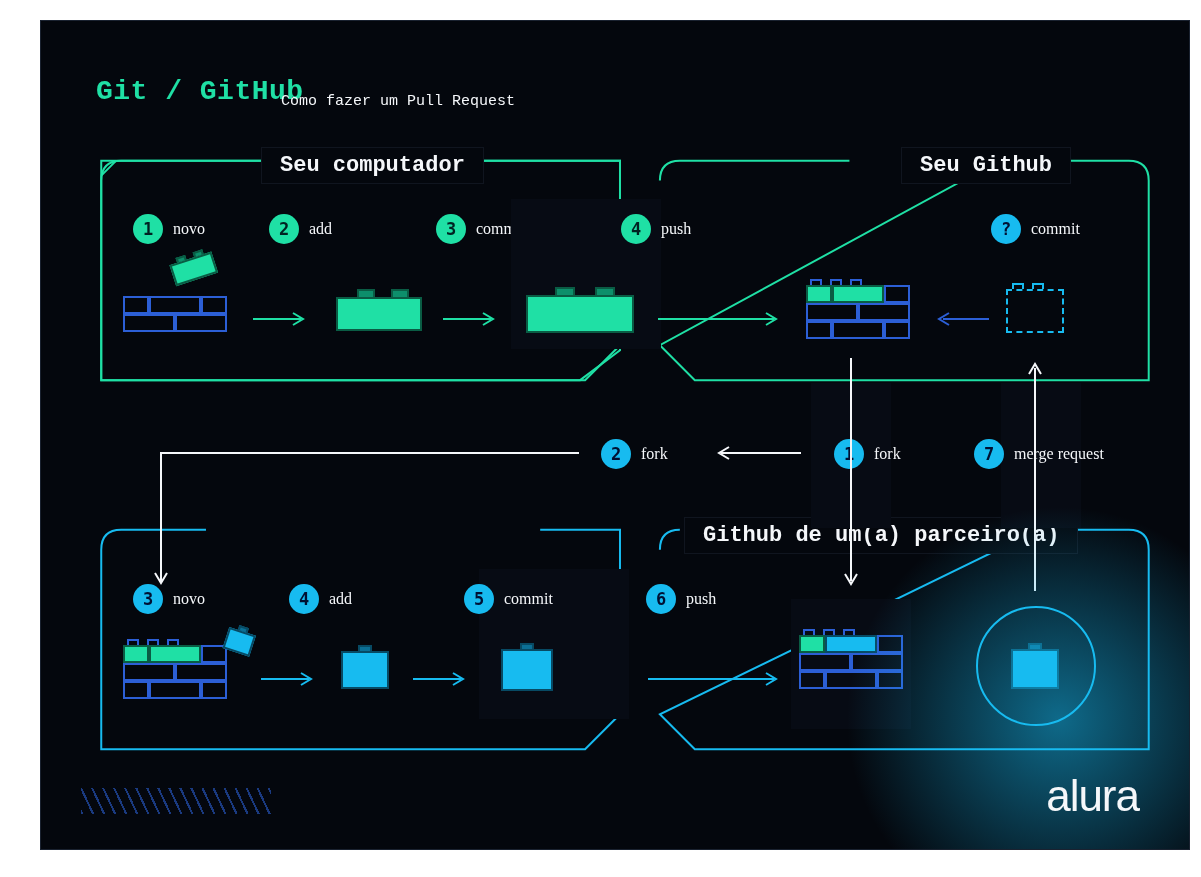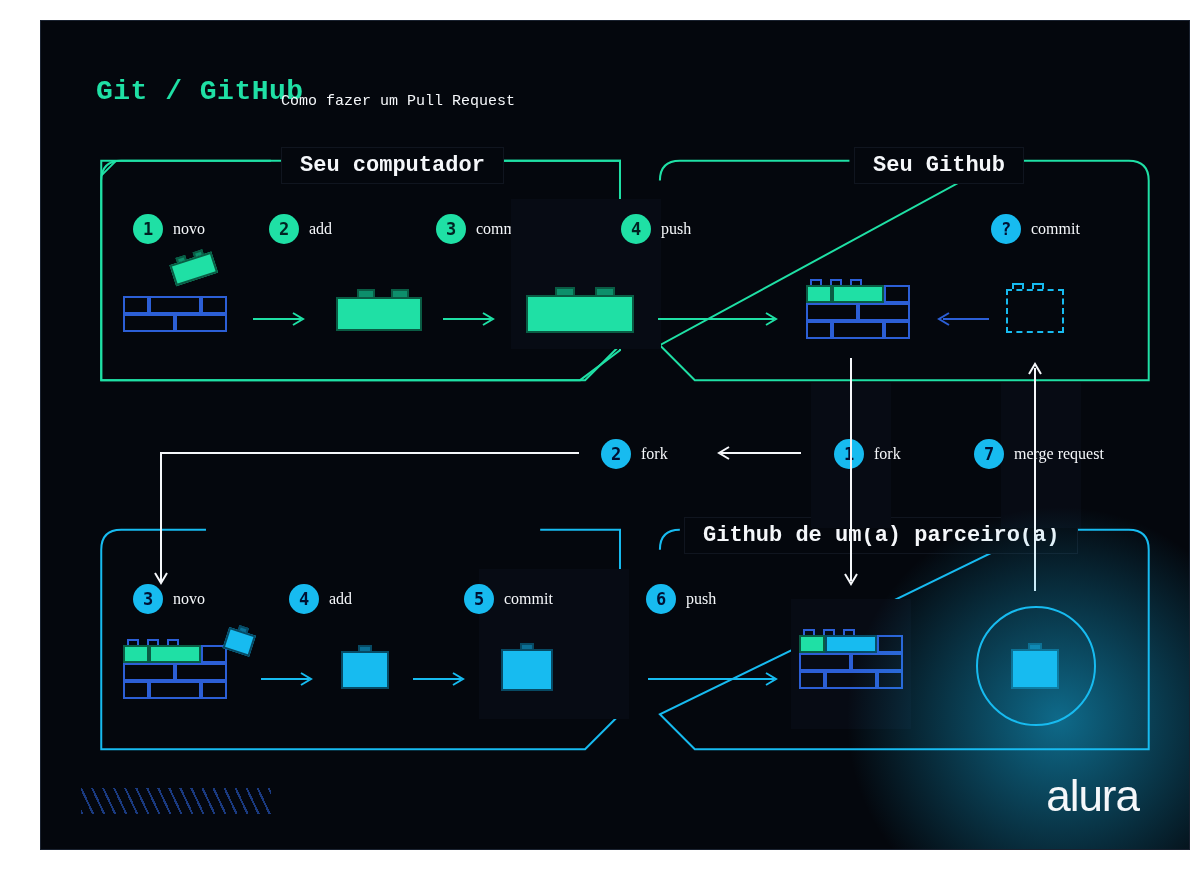--- a/index.html
+++ b/index.html
@@ -144,22 +144,22 @@
              M60 155 L60 140 L230 140 M430 140 L580 140" fill="none" stroke="#1fe0a5" stroke-width="2" d2=""></path>
     <path d="M60 160 Q60 140 80 140 L230 140 M430 140 L580 140 L580 325 L545 360 L60 360 Q60 360 60 360 L60 160" fill="none" stroke="#1fe0a5" stroke-width="2"></path>
 
     <path d="M620 160 Q620 140 640 140 L810 140 M960 140 L1090 140 Q1110 140 1110 160 L1110 360 L655 360 L620 325 Z" fill="none" stroke="#1fe0a5" stroke-width="2"></path>
 
     <path d="M60 530 Q60 510 80 510 L165 510 M500 510 L580 510 L580 695 L545 730 L60 730 L60 530" fill="none" stroke="#17bbf0" stroke-width="2"></path>
 
     <path d="M620 530 Q620 510 640 510 L640 510 M1000 510 L1090 510 Q1110 510 1110 530 L1110 730 L655 730 L620 695 Z" fill="none" stroke="#17bbf0" stroke-width="2"></path>
   </svg>
 
-  <div class="qlabel" style="left:240px; top:126px;text-align:right;">Seu computador</div>
-  <div class="qlabel" style="left:813px; top:126px;">Seu Github</div>
+  <div class="qlabel" style="left:220px; top:126px;text-align:right;">Seu computador</div>
+  <div class="qlabel" style="left:860px; top:126px;">Seu Github</div>
   <div class="qlabel" style="left:643px; top:496px;">Github de um(a) parceiro(a)</div>
 
   <div class="step" style="left:92px; top:193px;">
     <div class="badge teal">1</div>
     <div class="step-label">novo</div>
   </div>
 
   <div class="wall" style="left:82px; top:275px;">
     <div class="row">
         <div class="brick half"></div>

